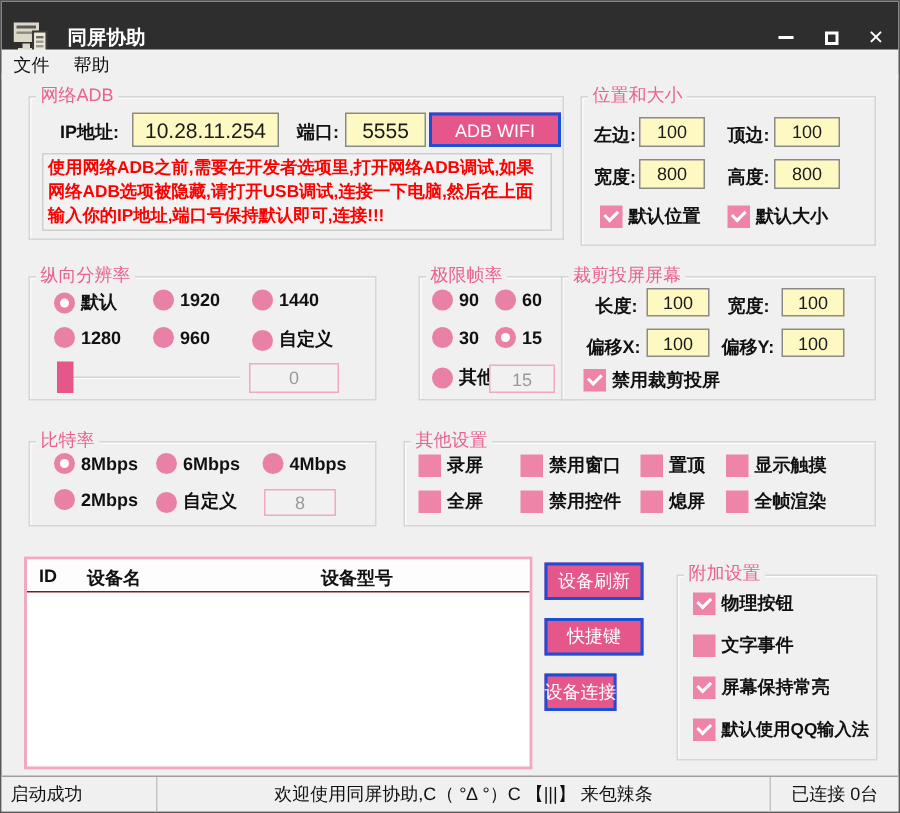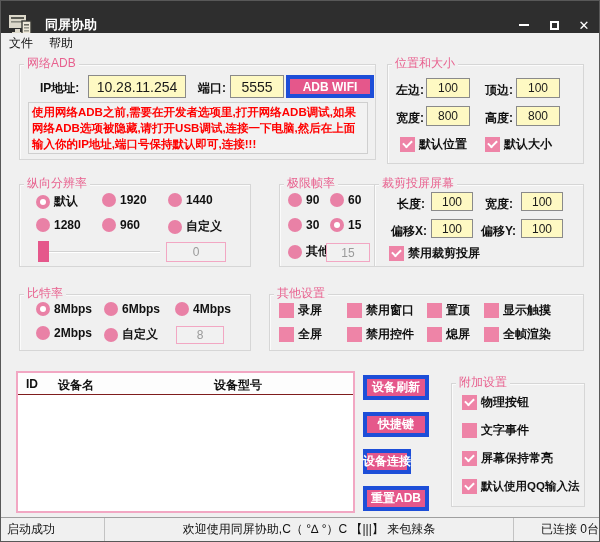--- a/index.html
+++ b/index.html
@@ -28,22 +28,22 @@
   .gbox { position:absolute; border:1px solid #d6d6d6; background:#f0f0f0;
           box-shadow: inset 1px 1px 0 #fbfbfb; }
   .gtitle { position:absolute; top:-9px; left:4px; background:#f0f0f0; color:#e8618f;
             font-size:12px; padding:0 3px; white-space:nowrap; line-height:14px; }
 
   .lbl { position:absolute; font-size:12px; color:#111; font-weight:600; white-space:nowrap; }
   .tb { position:absolute; background:#fef9c3; border:1px solid #8a8a8a; color:#1a1a1a;
         font-size:12px; display:flex; align-items:center; justify-content:center; }
   .tb-pink { position:absolute; background:#f1f1f1; border:1px solid #f2a7c3; color:#9a9a9a;
         font-size:12px; display:flex; align-items:center; justify-content:center; }
-  .pbtn { position:absolute; background:#e5578b; border:4px solid #1d4ed8; color:#fff;
-          font-size:12px; font-weight:700; display:flex; align-items:center; justify-content:center;
+  .pbtn { position:absolute; background:#e5578b; border:2px solid #1d4ed8; color:#fff;
+          font-size:12px; font-weight:400; display:flex; align-items:center; justify-content:center;
           cursor:default; white-space:nowrap; }
 
   .warnbox { position:absolute; left:8px; top:37px; width:340px; height:52px;
              border:1px solid #cfcfcf; background:#f2f2f2; color:#f00; font-weight:600;
              font-size:11.5px; line-height:16px; padding:1px 3px; overflow:hidden; }
 
   
   .opt { position:absolute; display:flex; align-items:center; gap:4px; white-space:nowrap; }
   .opt .txt { font-size:12px; font-weight:600; color:#111; }
   .rdot { width:14px; height:14px; border-radius:50%; background:#e981a6; position:relative; flex:0 0 auto; }
@@ -65,21 +65,21 @@
   .dhead { position:relative; height:22px; background:#fdfdfd; border-bottom:1px solid #7f1d1d;
            font-size:12px; font-weight:600; color:#111;text-align:right; }
   .dhead span { position:absolute; top:4px; }
 
   
   .statusbar { position:absolute; left:0; right:0; bottom:0; height:24px; background:#f0f0f0;
                border-top:1px solid #9f9f9f; display:flex; align-items:stretch; font-size:12px; color:#111; }
   .spanel { display:flex; align-items:center; border-right:1px solid #c3c3c3; }
   .spanel.left  { width:104px; padding-left:6px; }
   .spanel.mid   { flex:1; justify-content:center; }
-  .spanel.right { width:85px; justify-content:flex-end; border-right:none; }
+  .spanel.right { width:85px; justify-content:center; border-right:none; }
 </style>
 </head>
 <body>
 
 <div class="window">
 
   <div class="titlebar">
     <svg class="app-icon" viewBox="0 0 24 22">
       <rect x="0" y="1" width="17" height="13" fill="#dcd8ca"></rect>
       <rect x="2" y="3" width="13" height="2" fill="#5a5a52"></rect>
@@ -279,21 +279,20 @@
     <div class="dhead">
       <span style="left:8px">ID</span>
       <span style="left:40px">设备名</span>
       <span style="left:196px">设备型号</span>
     </div>
   </div>
 
   <div class="pbtn" style="left:362px;top:374px;width:66px;height:25px">设备刷新</div>
   <div class="pbtn" style="left:362px;top:411px;width:66px;height:25px">快捷键</div>
   <div class="pbtn" style="left:362px;top:448px;width:48px;height:25px">设备连接</div>
-  <div class="pbtn" style="left:362px;top:485px;width:66px;height:25px">重置ADB</div>
 
   <div class="gbox" style="left:450px;top:382px;width:134px;height:124px">
     <span class="gtitle">附加设置</span>
     <div class="opt" style="left:10px;top:10px">
       <span class="cbox on"></span>
       <span class="txt">物理按钮</span>
     </div>
     <div class="opt" style="left:10px;top:38px">
       <span class="cbox"></span>
       <span class="txt">文字事件</span>

